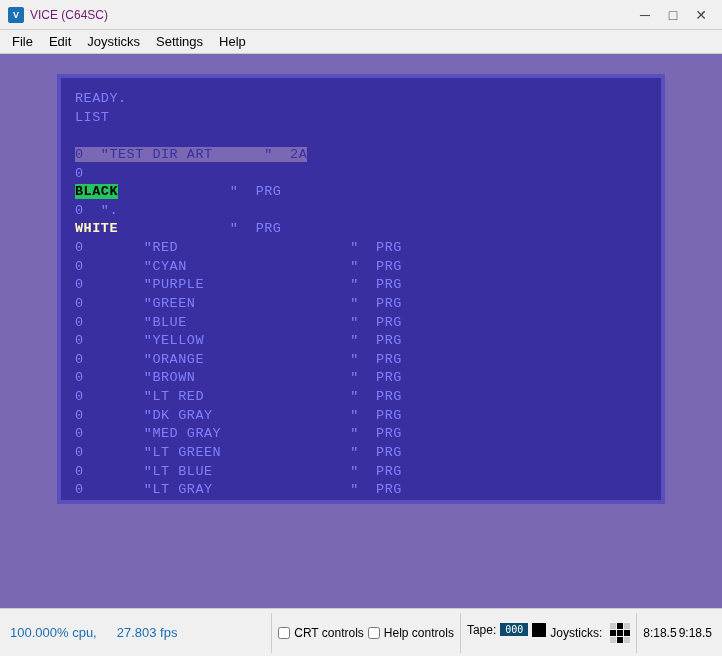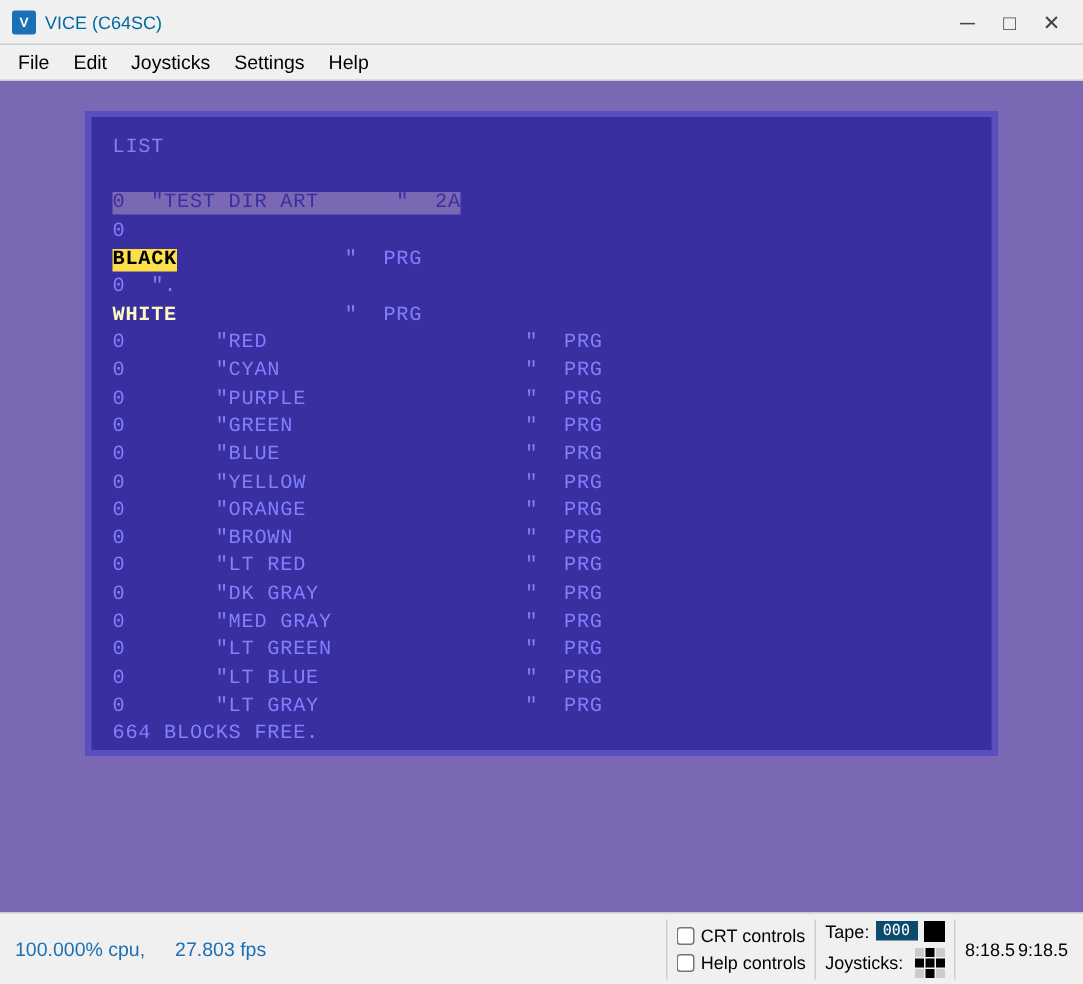--- a/index.html
+++ b/index.html
@@ -26,21 +26,21 @@
       width: 16px; height: 16px;
       margin-right: 6px;
       background: #1a6fb5;
       border-radius: 2px;
       display: flex; align-items: center; justify-content: center;
       color: white; font-size: 9px; font-weight: bold;
     }
     .title-bar-title {
       flex: 1;
       font-size: 12px;
-      color: #0369a1;
+      color: #701a75;
     }
     .title-bar-controls {
       display: flex; gap: 2px;
     }
     .title-btn {
       width: 26px; height: 22px;
       border: none; background: transparent;
       cursor: pointer; font-size: 14px; color: #444;
       display: flex; align-items: center; justify-content: center;
     }
@@ -110,36 +110,35 @@
       flex: 1;
       display: flex;
       align-items: center;
       gap: 20px;
       font-size: 13px;
       color: #1a6fb5;
       text-align: right;
     }
     .status-check-group {
       display: flex;
-      flex-direction: column;
+      flex-direction: row;
       gap: 4px;
     }
     .status-check-item {
       display: flex;
       align-items: center;
       gap: 4px;
       font-size: 12px;
       color: #000;
     }
     .status-check-item input[type=checkbox] {
       width: 12px; height: 12px;
     }
     .tape-group {
       display: flex;
-      flex-direction: column;
       align-items: flex-start;
       gap: 4px;
       font-size: 12px;
     }
     .tape-row {
       display: flex; align-items: center; gap: 4px;
     }
     .tape-counter {
       background: #0c4a6e;
       color: #fff;
@@ -182,25 +181,26 @@
 <div class="menu-bar">
   <span class="menu-item">File</span>
   <span class="menu-item">Edit</span>
   <span class="menu-item">Joysticks</span>
   <span class="menu-item">Settings</span>
   <span class="menu-item">Help</span>
 </div>
 
 <div class="main-area">
   <div class="c64-screen">
+    <span class="c64-line">READY.</span>
     <span class="c64-line">LIST</span>
     <span class="c64-line">&nbsp;</span>
     <span class="c64-line"><span class="c64-highlight">0  "TEST DIR ART      "  2A</span></span>
     <span class="c64-line">0</span>
-    <span class="c64-line"><span style="color:#000;background:#fde047;font-weight:bold;">BLACK</span><span>             "  PRG</span></span>
+    <span class="c64-line"><span style="color:#000;background:#22c55e;font-weight:bold;">BLACK</span><span>             "  PRG</span></span>
     <span class="c64-line">0  ".</span>
     <span class="c64-line"><span style="color:#fef9c3;font-weight:bold;">WHITE</span><span>             "  PRG</span></span>
     <span class="c64-line">0       "RED                    "  PRG</span>
     <span class="c64-line">0       "CYAN                   "  PRG</span>
     <span class="c64-line">0       "PURPLE                 "  PRG</span>
     <span class="c64-line">0       "GREEN                  "  PRG</span>
     <span class="c64-line">0       "BLUE                   "  PRG</span>
     <span class="c64-line">0       "YELLOW                 "  PRG</span>
     <span class="c64-line">0       "ORANGE                 "  PRG</span>
     <span class="c64-line">0       "BROWN                  "  PRG</span>

